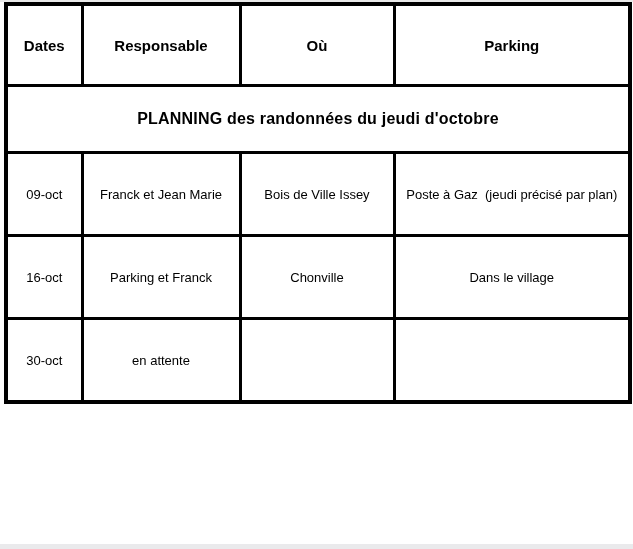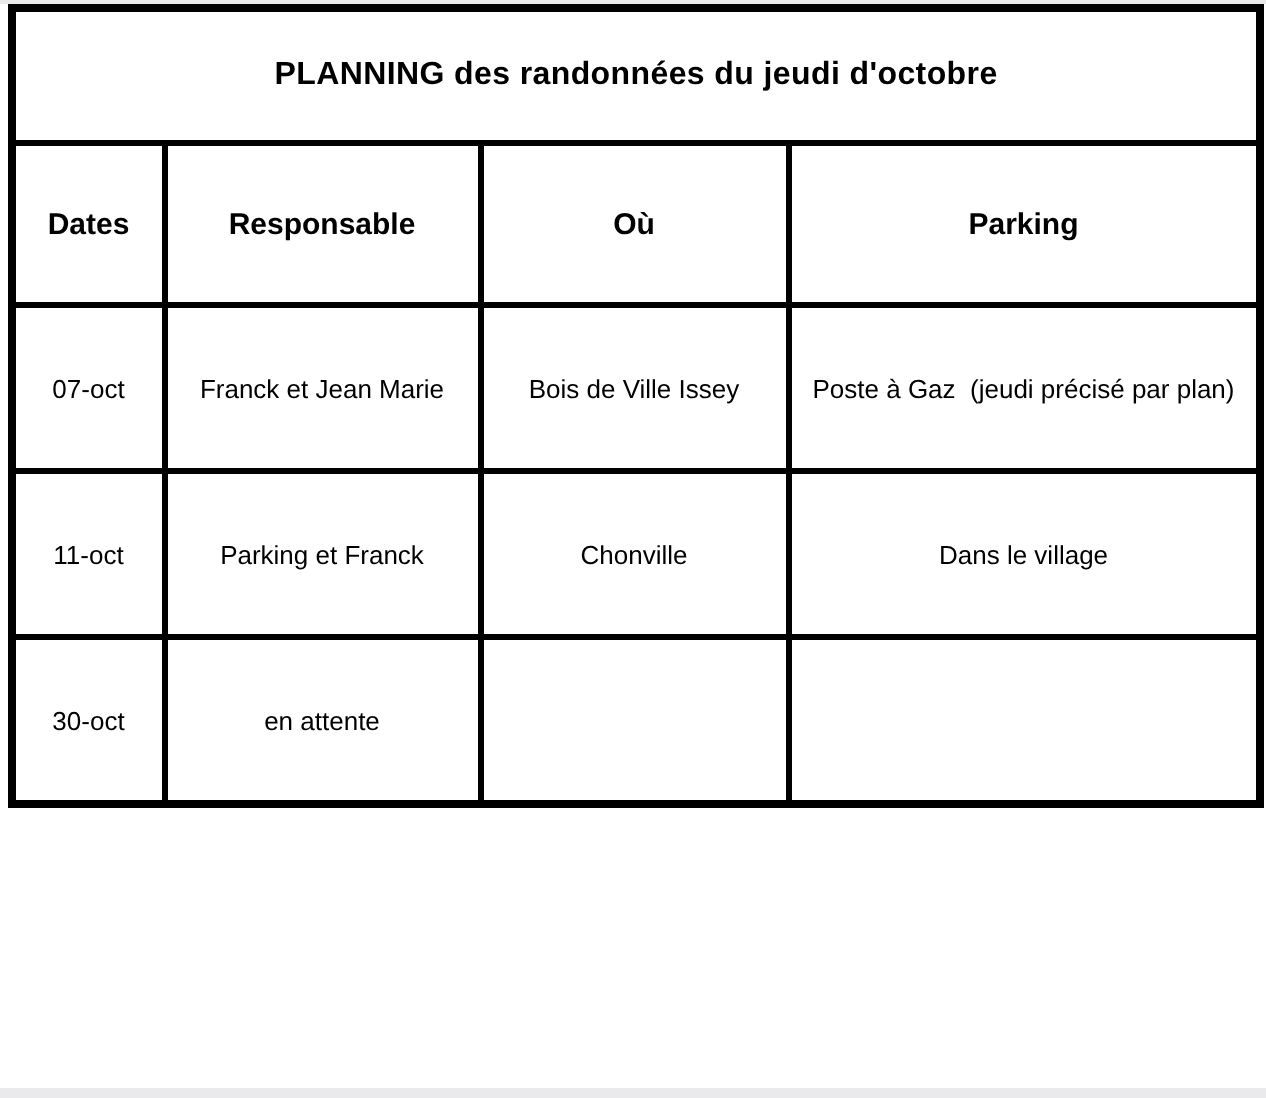--- a/index.html
+++ b/index.html
@@ -72,40 +72,40 @@
 <div class="table-wrap">
   <table class="planning">
     <colgroup>
       <col style="width: 76px">
       <col style="width: 158px">
       <col style="width: 154px">
       <col style="width: 236px">
     </colgroup>
     <thead>
       <tr>
-        <td class="title-cell" colspan="4">PLANNING des randonnées du jeudi d'octobre</td>
-      </tr>
-      <tr>
         <th class="col-header">Dates</th>
         <th class="col-header">Responsable</th>
         <th class="col-header">Où</th>
         <th class="col-header">Parking</th>
       </tr>
+      <tr>
+        <td class="title-cell" colspan="4">PLANNING des randonnées du jeudi d'octobre</td>
+      </tr>
     </thead>
     <tbody>
 
   <tr>
-    <td>07-oct</td>
+    <td>09-oct</td>
     <td>Franck et Jean Marie</td>
     <td>Bois de Ville Issey</td>
     <td>Poste à Gaz  (jeudi précisé par plan)</td>
   </tr>
 
   <tr>
-    <td>11-oct</td>
+    <td>16-oct</td>
     <td>Parking et Franck</td>
     <td>Chonville</td>
     <td>Dans le village</td>
   </tr>
 
 
   <tr>
     <td>30-oct</td>
     <td>en attente</td>
     <td></td>

